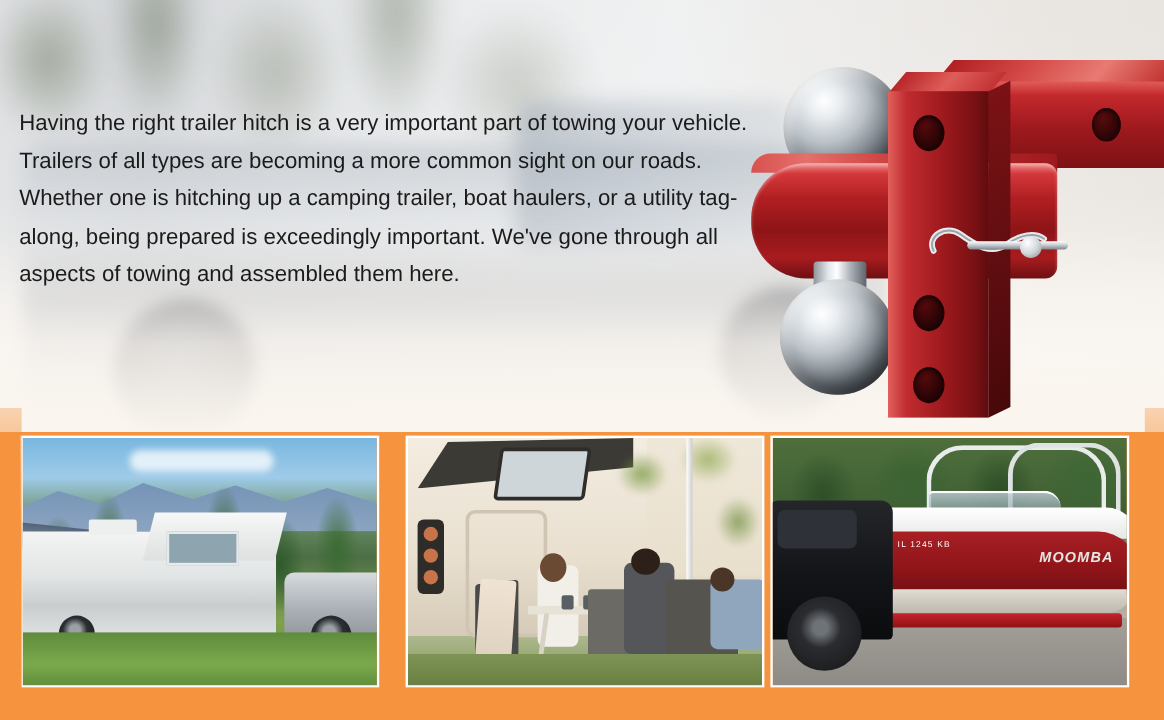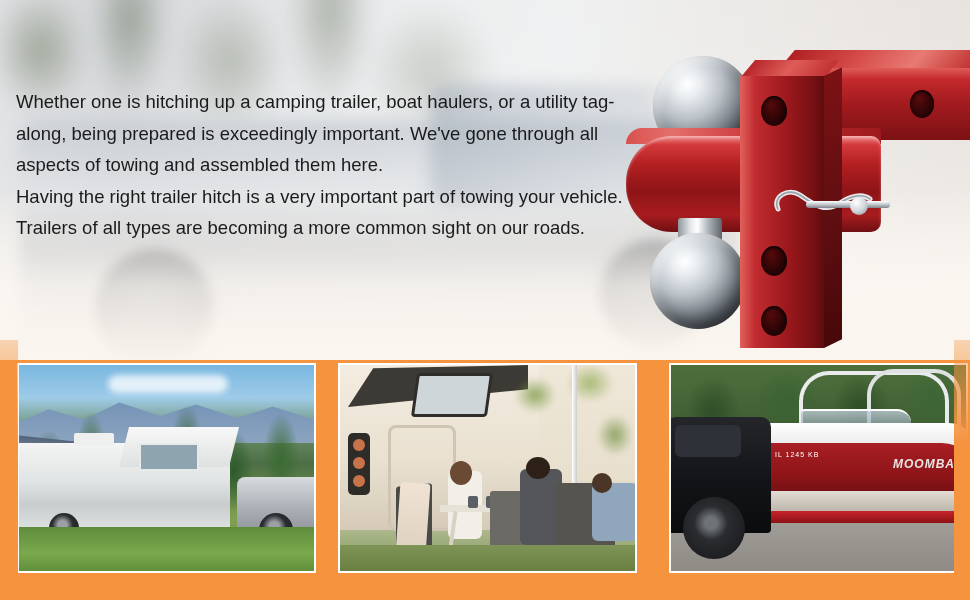--- a/index.html
+++ b/index.html
@@ -171,21 +171,21 @@
   }
 
   
   .photos{position:absolute;left:0;top:363px;width:970px;height:210px;}
   .photo{
     position:absolute;top:0;width:299px;height:210px;overflow:hidden;
     border:2px solid #ffffff;box-sizing:border-box;
   }
   .photo.p1{left:17px;}
   .photo.p2{left:338px;}
-  .photo.p3{left:669px;width:299px;}
+  .photo.p3{left:642px;width:299px;}
 
   
   .ph1{position:absolute;inset:0;background:linear-gradient(to bottom,#79b7e0 0%,#9ecbe8 16%,#6d8f6a 32%,#4d6f46 48%,#7fa04e 74%,#6d9440 100%);}
   .ph1 .mtn{position:absolute;left:0;top:26px;width:100%;height:52px;
     background:linear-gradient(to bottom,#6f8fb4,#8ba4c0);
     clip-path:polygon(0 60%,10% 35%,22% 55%,34% 22%,48% 48%,60% 26%,74% 52%,86% 30%,100% 55%,100% 100%,0 100%);}
   .ph1 .cloud{position:absolute;left:30%;top:10px;width:120px;height:18px;border-radius:12px;background:rgba(255,255,255,.75);filter:blur(3px);}
   .ph1 .trees{position:absolute;left:0;top:34px;width:100%;height:110px;
     background:
       radial-gradient(ellipse 26px 56px at 30px 70px,#2f5a2c,transparent 70%),
@@ -278,22 +278,22 @@
     <div class="bg-trees"></div>
     <div class="bg-vehicle"></div>
     <div class="bg-window"></div>
     <div class="bg-wheel1"></div>
     <div class="bg-wheel2"></div>
     <div class="bg-bottom-fade"></div>
   </div>
 
 
   <div class="body-copy">
+    <p>Having the right trailer hitch is a very important part of towing your vehicle. Trailers of all types are becoming a more common sight on our roads.</p>
     <p>Whether one is hitching up a camping trailer, boat haulers, or a utility tag-along, being prepared is exceedingly important. We've gone through all aspects of towing and assembled them here.</p>
-    <p>Having the right trailer hitch is a very important part of towing your vehicle. Trailers of all types are becoming a more common sight on our roads.</p>
   </div>
 
   <div class="product">
     <div class="arm-top"></div>
     <div class="arm"></div>
     <div class="arm-hole"></div>
 
     <div class="ball-top"></div>
     <div class="ball-top-neck"></div>
 

